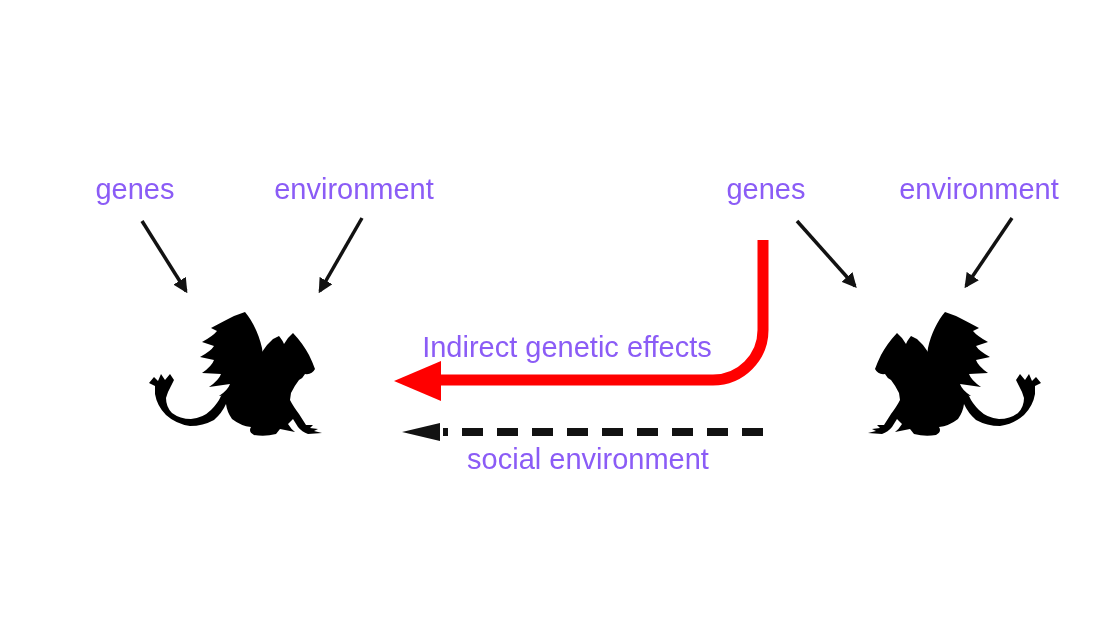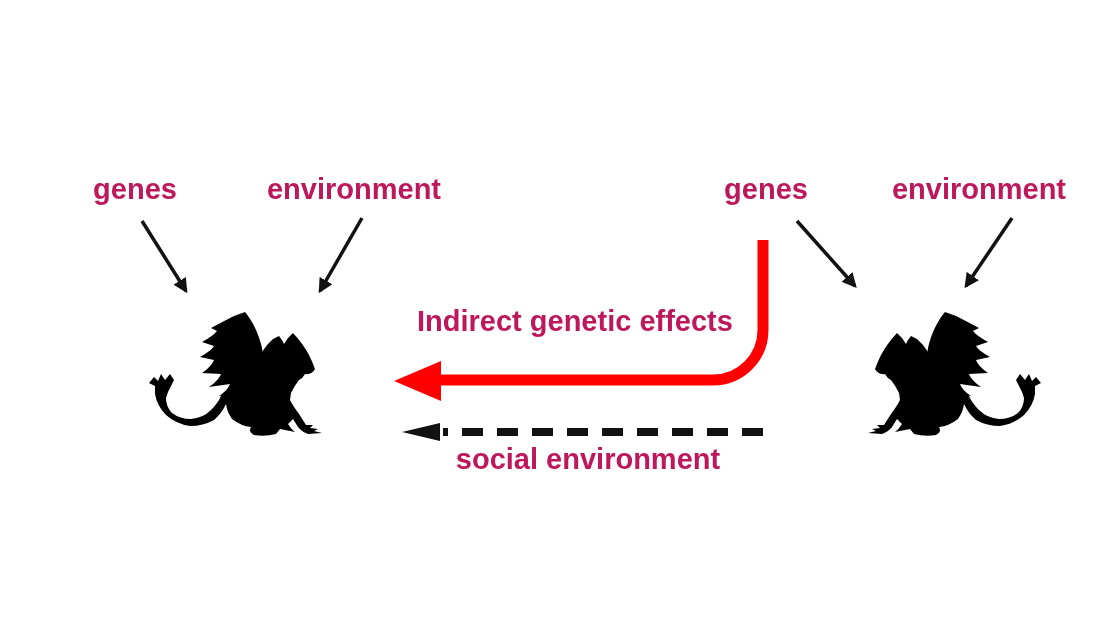--- a/index.html
+++ b/index.html
@@ -6,26 +6,25 @@
   .canvas{
     position:relative;
     width:1100px;height:618px;
     background:#ffffff;
     overflow:hidden;
     font-family:"Liberation Sans", sans-serif;
   }
   .gfx{position:absolute;left:0;top:0;width:1100px;height:618px;}
   .lbl{
     position:absolute;
-    color:#be185d;
+    color:#8b5cf6;
     font-size:29px;
     line-height:1.1;
     text-align:center;
     white-space:nowrap;
-    font-weight:bold;
   }
 </style>
 </head>
 <body>
 
 <div class="canvas">
 
   <svg class="gfx" viewBox="0 0 1100 618" aria-hidden="true">
     <defs>
       <marker id="ahBlack" viewBox="0 0 10 10" refX="8.2" refY="5" markerWidth="4.2" markerHeight="4.2" orient="auto-start-reverse">
@@ -112,17 +111,17 @@
   </svg>
 
   <div class="lbl" style="left:65px;top:174px;width:140px;">genes</div>
 
   <div class="lbl" style="left:254px;top:174px;width:200px;">environment</div>
 
   <div class="lbl" style="left:696px;top:174px;width:140px;">genes</div>
 
   <div class="lbl" style="left:879px;top:174px;width:200px;">environment</div>
 
-  <div class="lbl" style="left:417px;top:306px;width:300px;">Indirect genetic effects</div>
+  <div class="lbl" style="left:417px;top:332px;width:300px;">Indirect genetic effects</div>
 
   <div class="lbl" style="left:438px;top:444px;width:300px;">social environment</div>
 
 </div>
 
 </body></html>

